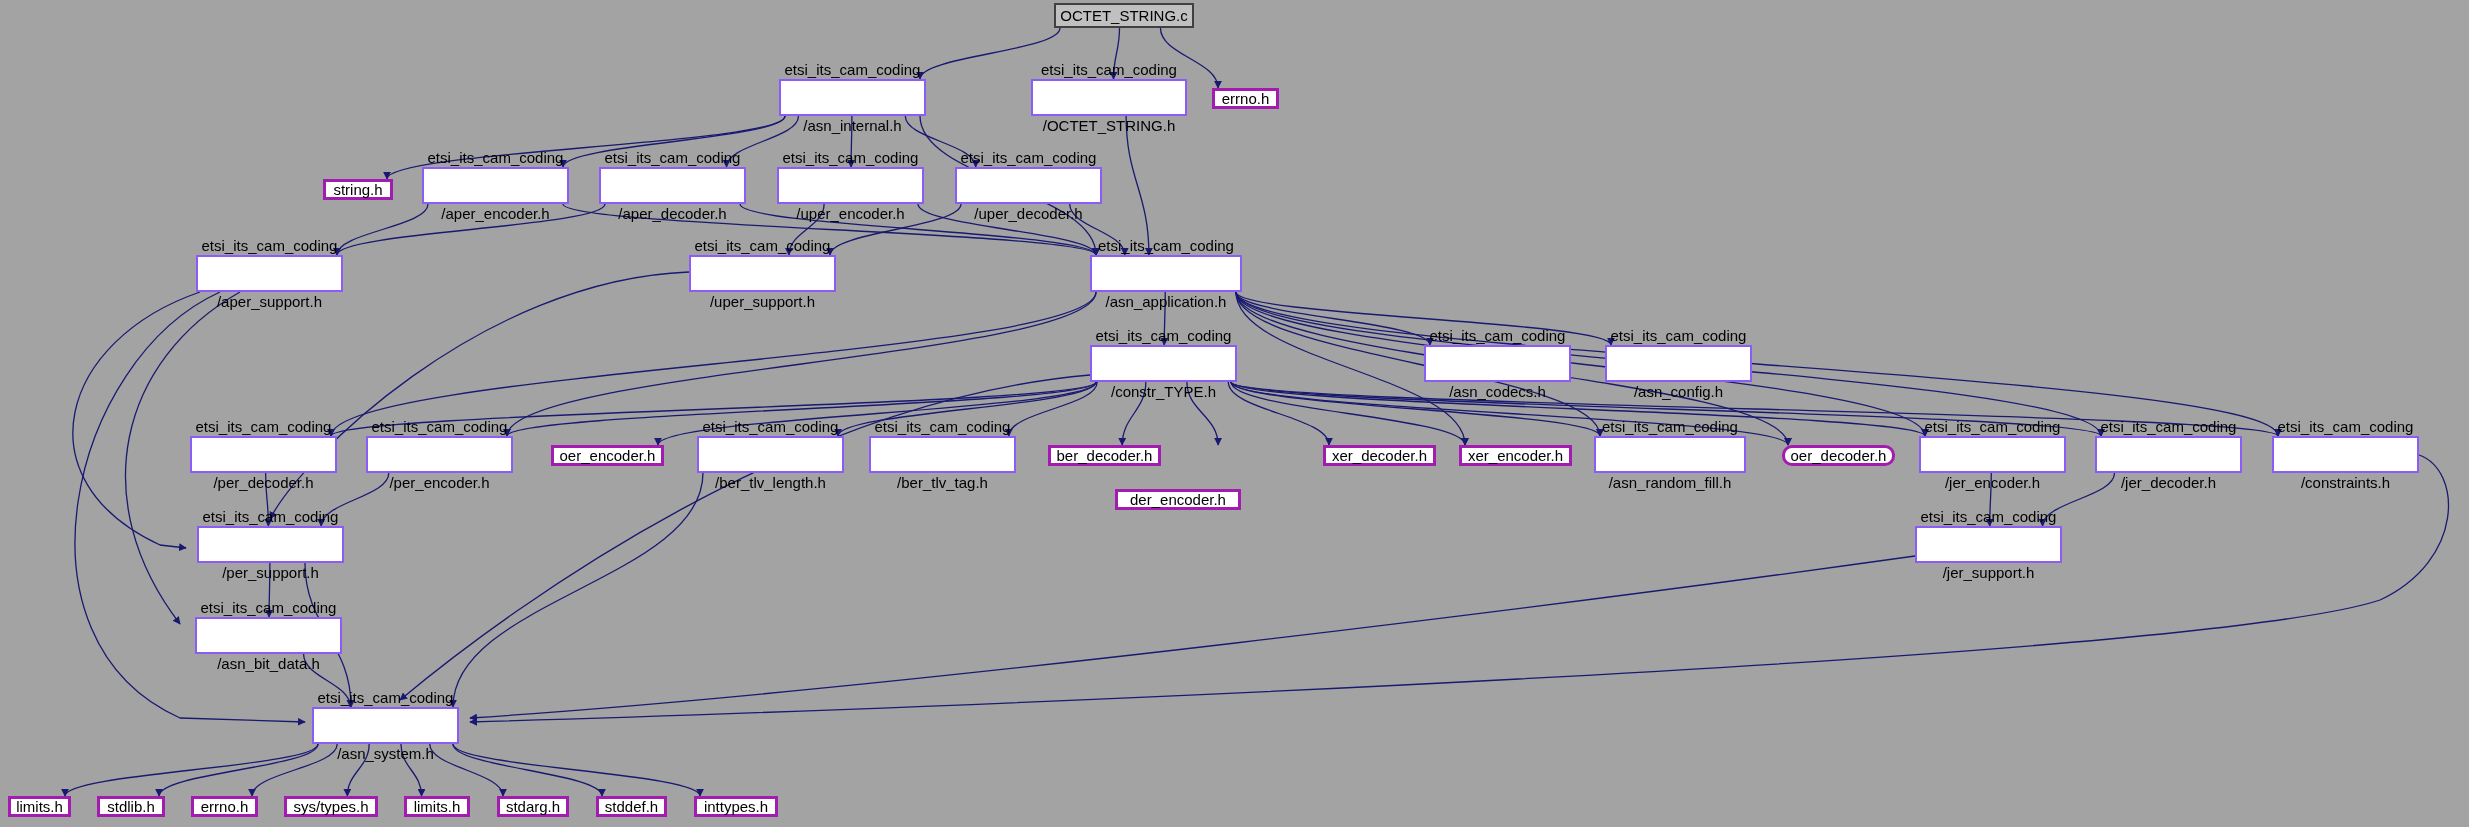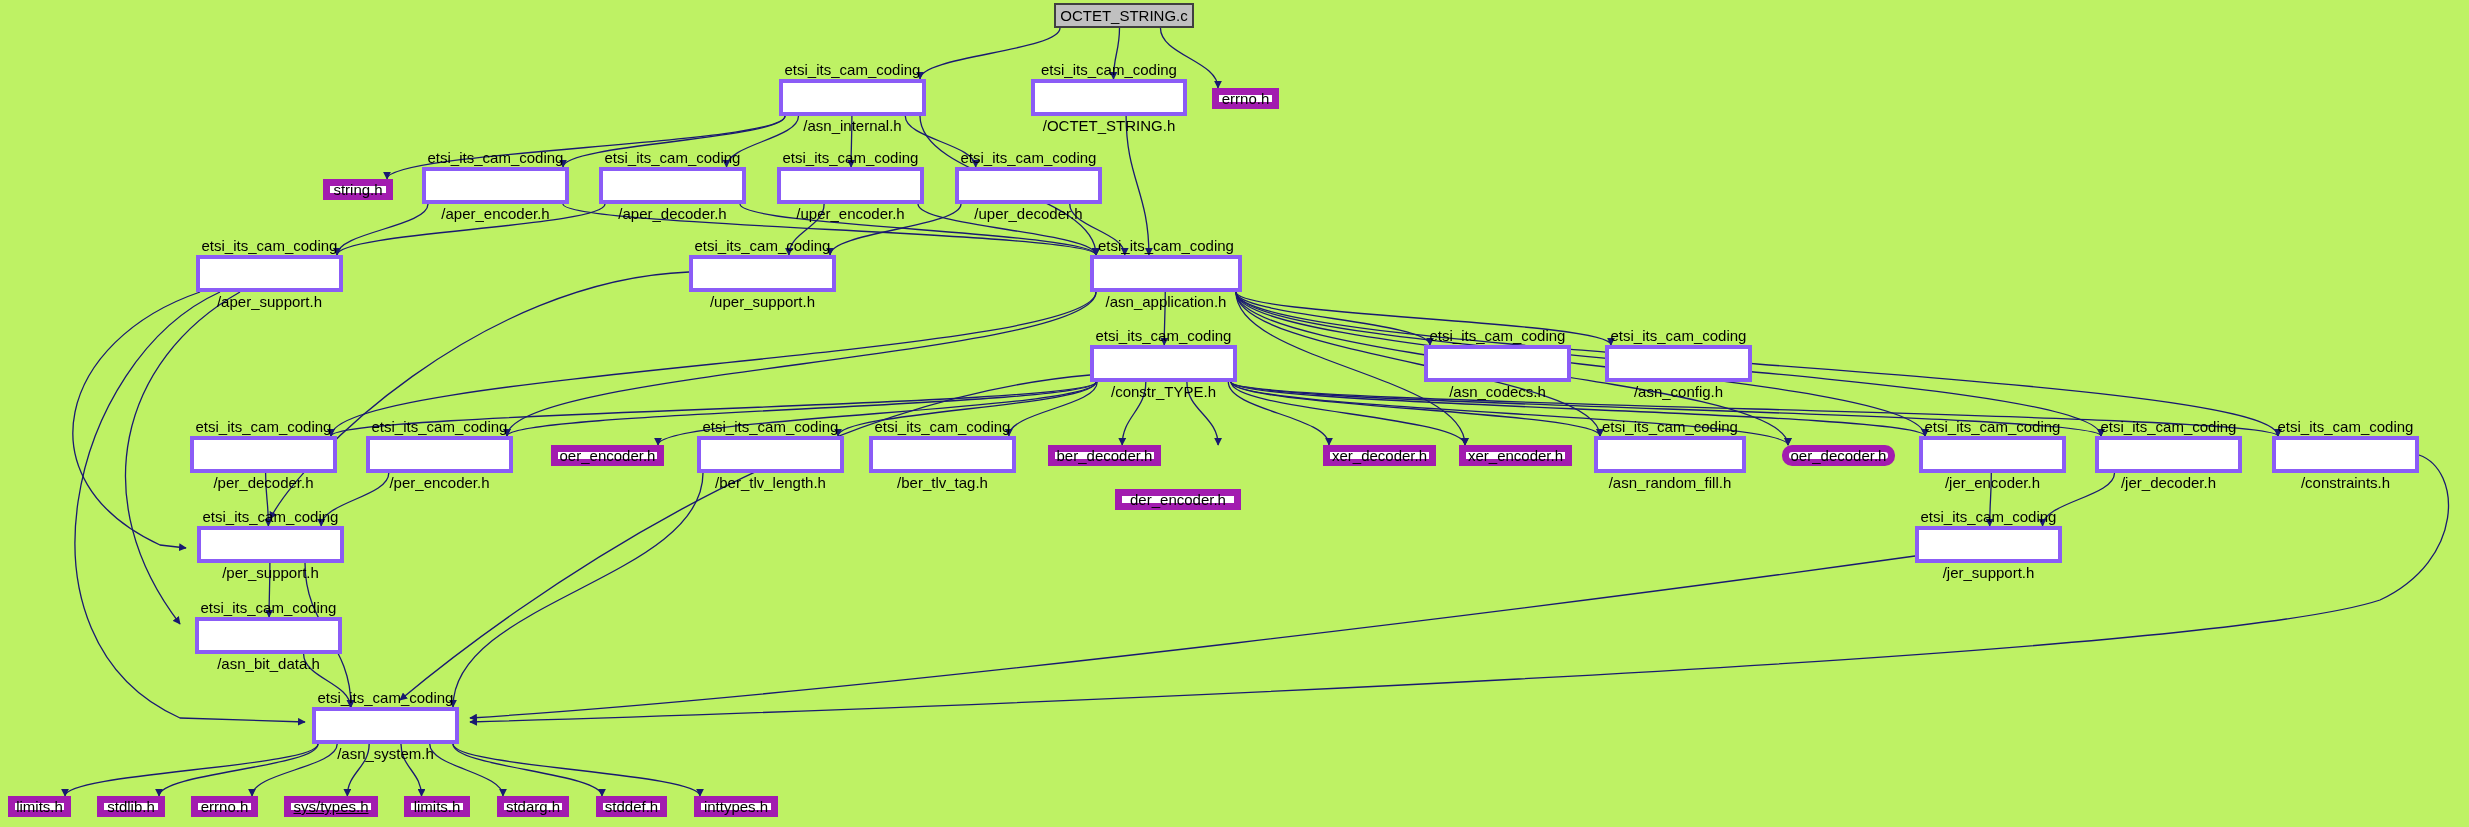--- a/index.html
+++ b/index.html
@@ -4,50 +4,50 @@
 <style>
   html, body {
     margin: 0;
     padding: 0;
     background: #ffffff;
   }
   #graph-root {
     position: relative;
     width: 2469px;
     height: 827px;
-    background: #bef264;
+    background: #a3a3a3;
     font-family: "Liberation Sans", sans-serif;
     overflow: hidden;
   }
   svg#edges {
     position: absolute;
     left: 0;
     top: 0;
     width: 2469px;
     height: 827px;
   }
   .node {
     position: absolute;
     box-sizing: border-box;
     display: flex;
     flex-direction: column;
     align-items: center;
     justify-content: center;
     text-align: center;
     background: #ffffff;
-    border: 7px solid #a21caf;
+    border: 3px solid #a21caf;
     color: #000000;
     font-size: 15px;
     line-height: 17px;
     letter-spacing: 0px;
     white-space: pre;
     z-index: 5;
   }
   .node.local {
-    border: 4px solid #8b5cf6;
+    border: 2px solid #8b5cf6;
     gap: 39px;
   }
   .node.root {
     background: #c0c0c0;
     border: 2px solid #404040;
   }
   .node .l1, .node .l2 { display: block; }
 </style>
 </head>
 <body>
@@ -158,19 +158,19 @@
       <div class="node local" style="left: 1919px; top: 436px; width: 147px; height: 37px;"><span class="l1">etsi_its_cam_coding</span><span class="l2">/jer_encoder.h</span></div>
       <div class="node local" style="left: 2095px; top: 436px; width: 147px; height: 37px;"><span class="l1">etsi_its_cam_coding</span><span class="l2">/jer_decoder.h</span></div>
       <div class="node local" style="left: 2272px; top: 436px; width: 147px; height: 37px;"><span class="l1">etsi_its_cam_coding</span><span class="l2">/constraints.h</span></div>
       <div class="node local" style="left: 197px; top: 526px; width: 147px; height: 37px;"><span class="l1">etsi_its_cam_coding</span><span class="l2">/per_support.h</span></div>
       <div class="node local" style="left: 1915px; top: 526px; width: 147px; height: 37px;"><span class="l1">etsi_its_cam_coding</span><span class="l2">/jer_support.h</span></div>
       <div class="node local" style="left: 195px; top: 617px; width: 147px; height: 37px;"><span class="l1">etsi_its_cam_coding</span><span class="l2">/asn_bit_data.h</span></div>
       <div class="node local" style="left: 312px; top: 707px; width: 147px; height: 37px;"><span class="l1">etsi_its_cam_coding</span><span class="l2">/asn_system.h</span></div>
       <div class="node system" style="left: 8px; top: 796px; width: 63px; height: 21px;"><span class="l1">limits.h</span></div>
       <div class="node system" style="left: 97px; top: 796px; width: 68px; height: 21px;"><span class="l1">stdlib.h</span></div>
       <div class="node system" style="left: 191px; top: 796px; width: 67px; height: 21px;"><span class="l1">errno.h</span></div>
-      <div class="node system" style="left: 284px; top: 796px; width: 94px; height: 21px; text-decoration: underline;"><span class="l1">sys/types.h</span></div>
+      <div class="node system" style="left: 284px; top: 796px; width: 94px; height: 21px;"><span class="l1">sys/types.h</span></div>
       <div class="node system" style="left: 404px; top: 796px; width: 66px; height: 21px;"><span class="l1">limits.h</span></div>
       <div class="node system" style="left: 497px; top: 796px; width: 72px; height: 21px;"><span class="l1">stdarg.h</span></div>
       <div class="node system" style="left: 596px; top: 796px; width: 71px; height: 21px;"><span class="l1">stddef.h</span></div>
       <div class="node system" style="left: 694px; top: 796px; width: 84px; height: 21px;"><span class="l1">inttypes.h</span></div>
     </div>
 </div>
 
 </body></html>

